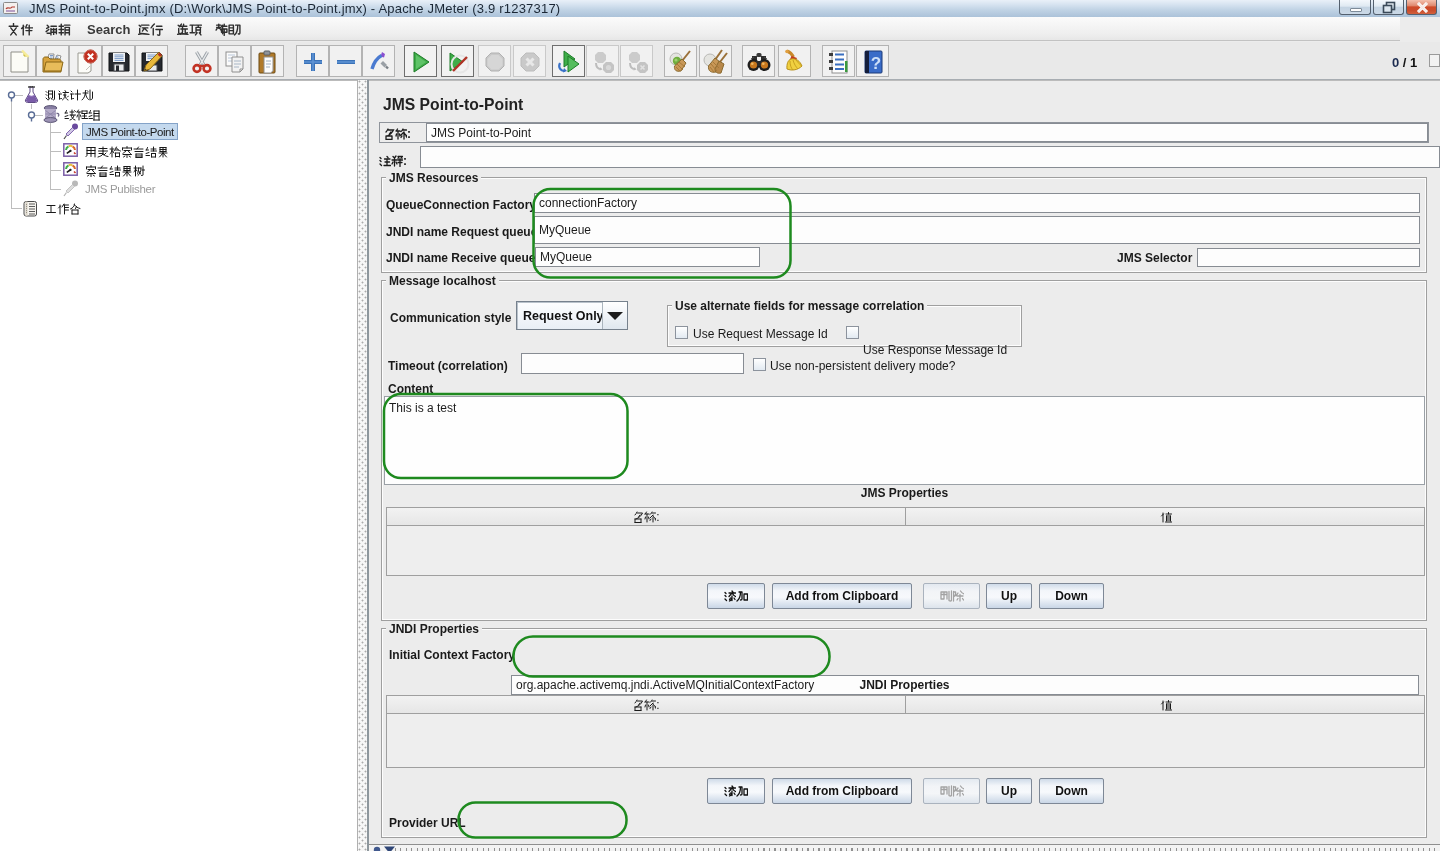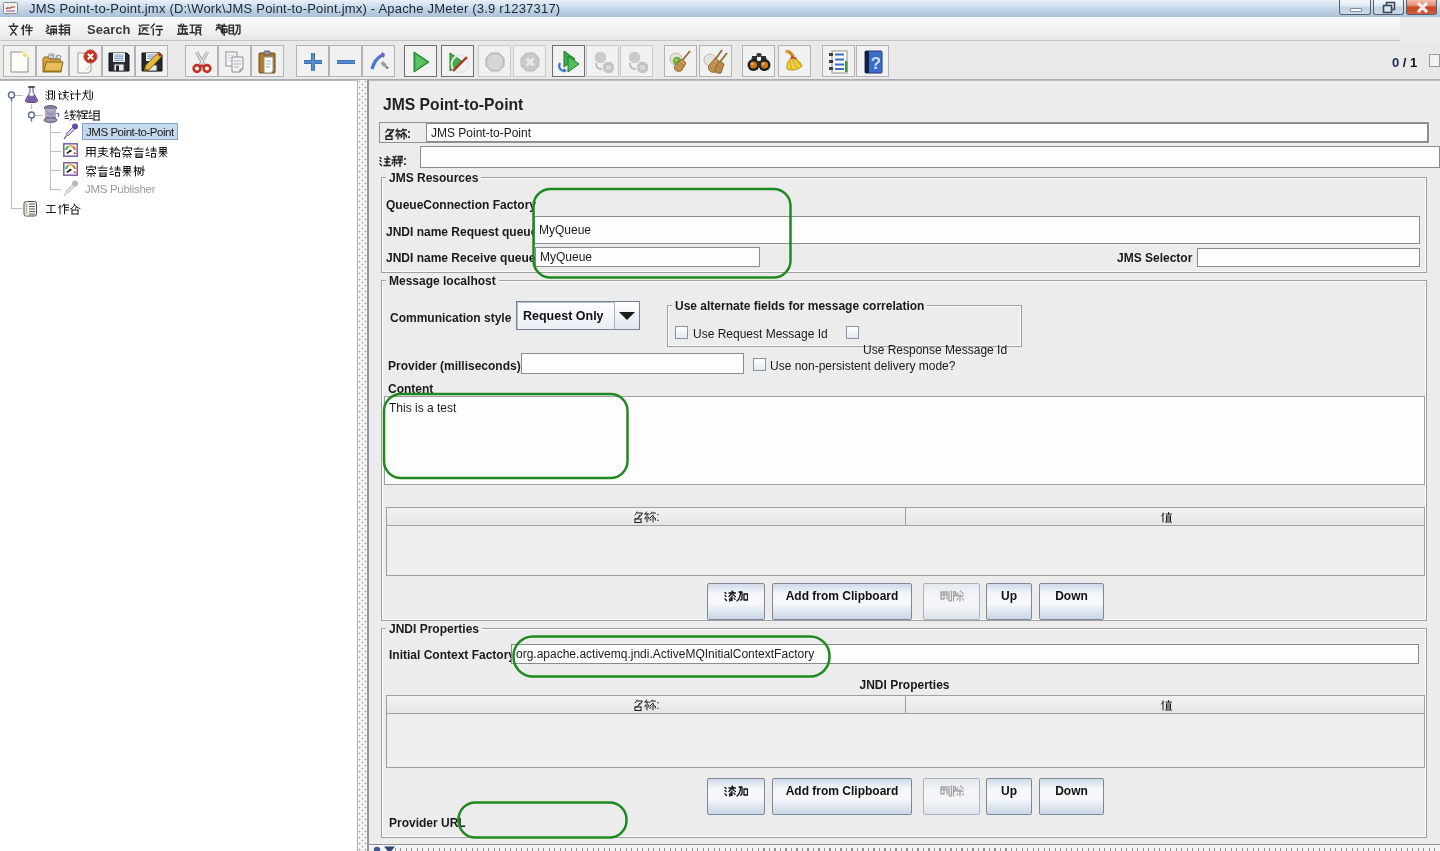--- a/index.html
+++ b/index.html
@@ -21,21 +21,21 @@
  border-left:1px solid #b0b0b0;border-right:2px solid #8e979d;
  background-image:radial-gradient(circle at 1.5px 1.5px,#ababab 0.8px,transparent 1.15px),radial-gradient(circle at 4.5px 4.5px,#ababab 0.8px,transparent 1.15px);background-size:6px 6px;}
 #rpanel{position:absolute;left:369px;top:0;width:1071px;height:764px;background:#ececec;border-top:1px solid #bbbbbb;}
 #bstrip{position:absolute;left:369px;top:764px;width:1071px;height:7px;background:#f3f3f3;border-top:1px solid #8f8f8f;}
 .trow{position:absolute;font-size:12px;color:#1a1a1a;white-space:nowrap;}
 .sel{background:#c4d9ee;border:1px solid #84a3c8;}
 .lbl{position:absolute;font-weight:bold;font-size:12px;color:#1a1a1a;white-space:nowrap;}
 .field{position:absolute;background:#fdfdfd;border:1px solid #878c93;font-size:12px;color:#1c1c1c;padding-left:4px;white-space:nowrap;overflow:hidden;}
 .group{position:absolute;border:1px solid #9f9f9f;box-shadow:inset 0 0 0 1px #fdfdfd;}
 .gtitle{position:absolute;font-weight:bold;font-size:12px;color:#1a1a1a;background:#ececec;padding:0 3px;white-space:nowrap;}
-.btn{position:absolute;height:37px;background:linear-gradient(180deg,#cfdbe9 0%,#f3f6fa 28%,#f7f9fc 55%,#c9d6e6 100%);
+.btn{position:absolute;height:26px;background:linear-gradient(180deg,#cfdbe9 0%,#f3f6fa 28%,#f7f9fc 55%,#c9d6e6 100%);
  border:1px solid #7e8896;font-weight:bold;font-size:12px;color:#111;text-align:center;border-radius:2px;}
 .btn.dis{color:#a6a6a6;border-color:#aab3be;background:linear-gradient(180deg,#e3e9f0 0%,#f2f4f7 30%,#f4f6f8 60%,#dde4ec 100%);}
 .cb{position:absolute;width:13px;height:13px;background:linear-gradient(180deg,#ffffff,#e2eaf2);border:1px solid #8c939d;}
 .cblbl{position:absolute;font-weight:normal;font-size:12px;color:#1a1a1a;white-space:nowrap;}
 .thead{position:absolute;background:linear-gradient(180deg,#f2f2f2,#e6e6e6);border:1px solid #9f9f9f;}
 .tbody{position:absolute;background:#eeeeee;border:1px solid #9f9f9f;border-top:none;}
 .ctr{position:absolute;font-weight:bold;font-size:12px;color:#1a1a1a;text-align:center;}
 .cj{display:inline-block;vertical-align:-2px;}
 .cj svg{display:block;}
 g.st{stroke:currentColor;fill:none;stroke-width:1;stroke-linecap:round;}
@@ -617,49 +617,51 @@
             </g>
           </svg></span><span class="cj " style="width:12px;height:12px"><svg width="12" height="12" viewBox="0 0 12 12">
             <g class="stb">
               <use href="#c91ca"></use>
             </g>
           </svg></span>:</div>
 <div class="field" style="left:51px;top:65px;width:1020px;height:22px;line-height:21px"></div>
 <div class="group" style="left:12px;top:96px;width:1046px;height:96px"></div>
 <div class="gtitle" style="left:17px;top:90px">JMS Resources</div>
 <div class="lbl" style="left:17px;top:117px">QueueConnection Factory</div>
+<div class="field" style="left:165px;top:112px;width:886px;height:20px;line-height:19px">connectionFactory</div>
 <div class="lbl" style="left:17px;top:144px">JNDI name Request queue</div>
 <div class="field" style="left:165px;top:135px;width:886px;height:28px;line-height:27px">MyQueue</div>
 <div class="lbl" style="left:17px;top:170px">JNDI name Receive queue</div>
 <div class="field" style="left:166px;top:166px;width:225px;height:20px;line-height:19px">MyQueue</div>
 <div class="lbl" style="left:748px;top:170px">JMS Selector</div>
 <div class="field" style="left:828px;top:167px;width:223px;height:19px;line-height:18px"></div>
 <div class="group" style="left:12px;top:199px;width:1046px;height:341px"></div>
 <div class="gtitle" style="left:17px;top:193px">Message localhost</div>
 <div class="lbl" style="left:21px;top:230px">Communication style</div>
-<div style="position:absolute;left:147px;top:220px;width:124px;height:29px;border:1px solid #76818d;background:linear-gradient(180deg,#fdfeff,#e9eff6);box-shadow:inset 1px 1px 0 #b9c2cb">
+<div style="position:absolute;left:147px;top:220px;width:112px;height:29px;border:1px solid #76818d;background:linear-gradient(180deg,#fdfeff,#e9eff6);box-shadow:inset 1px 1px 0 #b9c2cb">
         <div style="position:absolute;left:6px;top:7px;font-weight:bold;font-size:12.5px;color:#111">Request Only</div>
         <div style="position:absolute;right:0;top:0;width:25px;height:27px;border-left:1px solid #aab4bd;background:linear-gradient(180deg,#ffffff,#dfe7ef)">
           <div style="position:absolute;left:4px;top:10px;width:0;height:0;border-left:8px solid transparent;border-right:8px solid transparent;border-top:8px solid #1c1c1c"></div>
         </div>
       </div>
 <div class="group" style="left:298px;top:224px;width:355px;height:42px"></div>
 <div class="gtitle" style="left:303px;top:218px">Use alternate fields for message correlation</div>
 <div class="cb" style="left:306px;top:245px"></div>
 <div class="cblbl" style="left:324px;top:246px">Use Request Message Id</div>
 <div class="cb" style="left:477px;top:245px"></div>
 <div class="cblbl" style="left:494px;top:262px">Use Response Message Id</div>
-<div class="lbl" style="left:19px;top:278px">Provider (milliseconds)</div>
+<div class="lbl" style="left:19px;top:278px">Timeout (correlation)</div>
 <div class="field" style="left:152px;top:272px;width:223px;height:21px"></div>
 <div class="cb" style="left:384px;top:277px"></div>
 <div class="cblbl" style="left:401px;top:278px">Use non-persistent delivery mode?</div>
 <div class="lbl" style="left:19px;top:301px">Content</div>
 <div style="position:absolute;left:15px;top:315px;width:1041px;height:89px;background:#fefefe;border:1px solid #9aa0a6">
         <div style="position:absolute;left:4px;top:4px;font-size:12px;color:#1c1c1c">This is a test</div>
       </div>
+<div class="ctr" style="left:0px;top:405px;width:1071px">JMS Properties</div>
 <div class="thead" style="left:17px;top:426px;width:1039px;height:19px">
         <div style="position:absolute;left:518px;top:0;width:1px;height:17px;background:#9f9f9f"></div>
         <div class="ctr" style="left:0;top:2px;width:518px;font-weight:normal"><span class="cj " style="width:12px;height:12px"><svg width="12" height="12" viewBox="0 0 12 12">
               <g class="st">
                 <use href="#c540d"></use>
               </g>
             </svg></span><span class="cj " style="width:12px;height:12px"><svg width="12" height="12" viewBox="0 0 12 12">
               <g class="st">
                 <use href="#c79f0"></use>
               </g>
@@ -698,21 +700,21 @@
       </div>
 <div class="btn" style="left:617px;top:502px;width:46px">
         <div style="position:relative;top:5px">Up</div>
       </div>
 <div class="btn" style="left:670px;top:502px;width:65px">
         <div style="position:relative;top:5px">Down</div>
       </div>
 <div class="group" style="left:12px;top:547px;width:1046px;height:210px"></div>
 <div class="gtitle" style="left:17px;top:541px">JNDI Properties</div>
 <div class="lbl" style="left:20px;top:567px">Initial Context Factory</div>
-<div class="field" style="left:142px;top:563px;width:908px;height:20px;line-height:19px">org.apache.activemq.jndi.ActiveMQInitialContextFactory</div>
+<div class="field" style="left:142px;top:594px;width:908px;height:20px;line-height:19px">org.apache.activemq.jndi.ActiveMQInitialContextFactory</div>
 <div class="ctr" style="left:0px;top:597px;width:1071px">JNDI Properties</div>
 <div class="thead" style="left:17px;top:614px;width:1039px;height:19px">
         <div style="position:absolute;left:518px;top:0;width:1px;height:17px;background:#9f9f9f"></div>
         <div class="ctr" style="left:0;top:2px;width:518px;font-weight:normal"><span class="cj " style="width:12px;height:12px"><svg width="12" height="12" viewBox="0 0 12 12">
               <g class="st">
                 <use href="#c540d"></use>
               </g>
             </svg></span><span class="cj " style="width:12px;height:12px"><svg width="12" height="12" viewBox="0 0 12 12">
               <g class="st">
                 <use href="#c79f0"></use>

